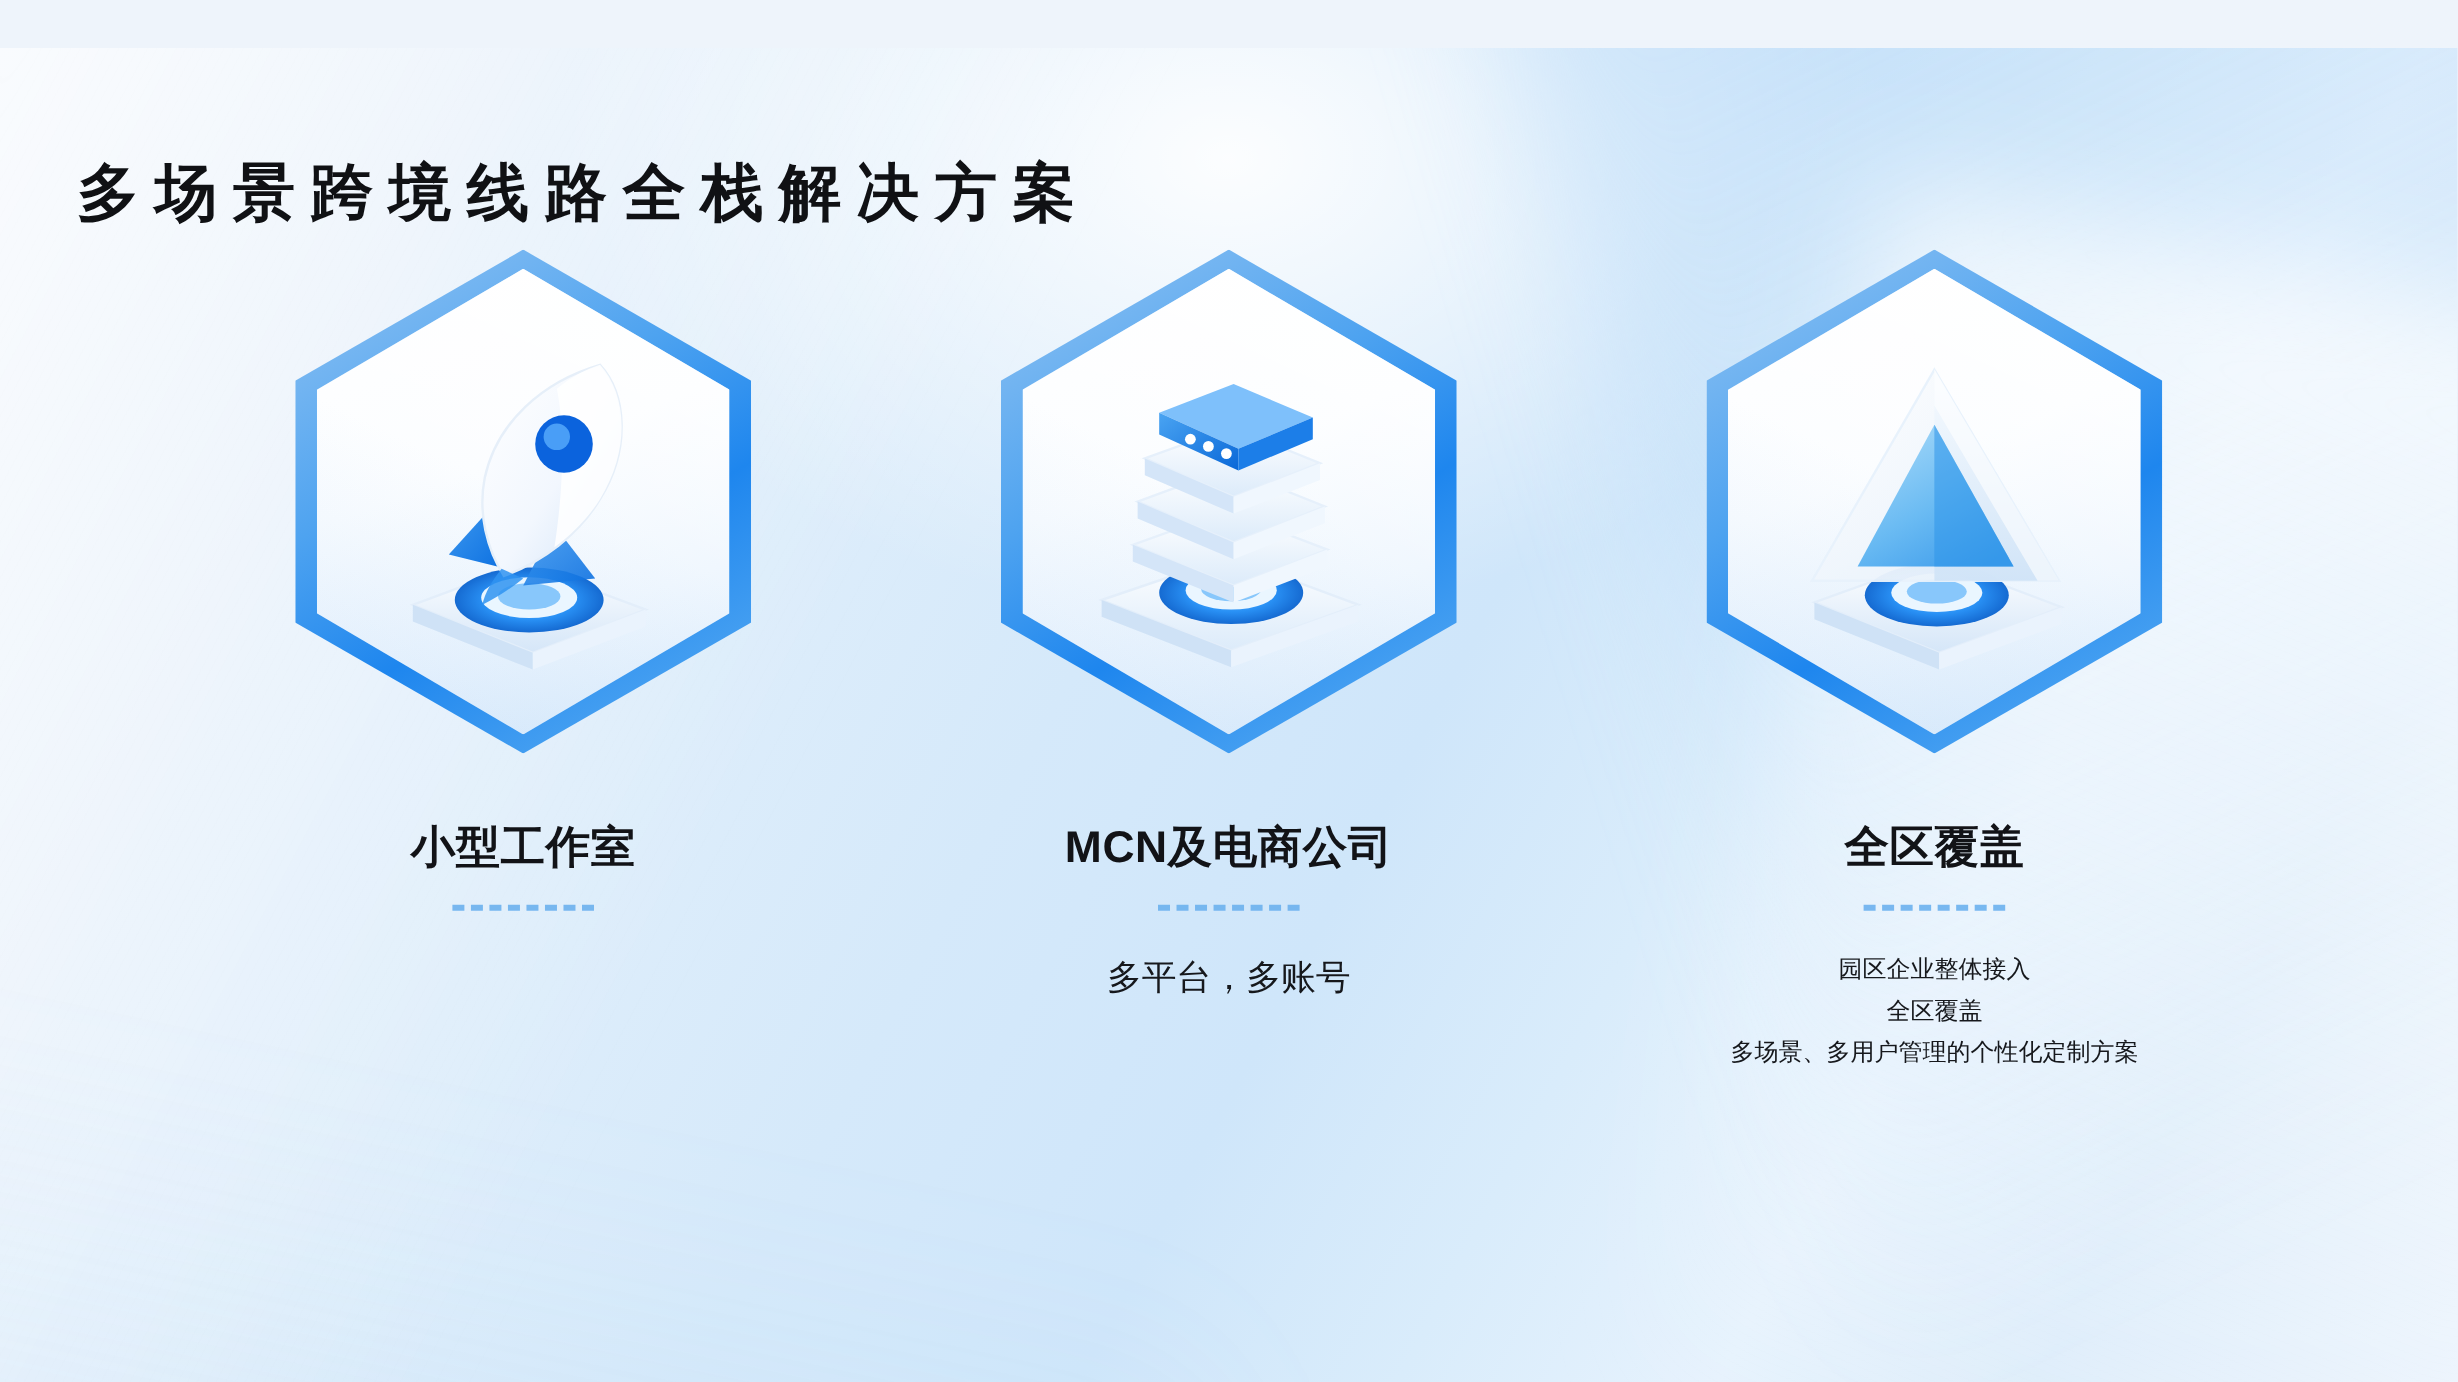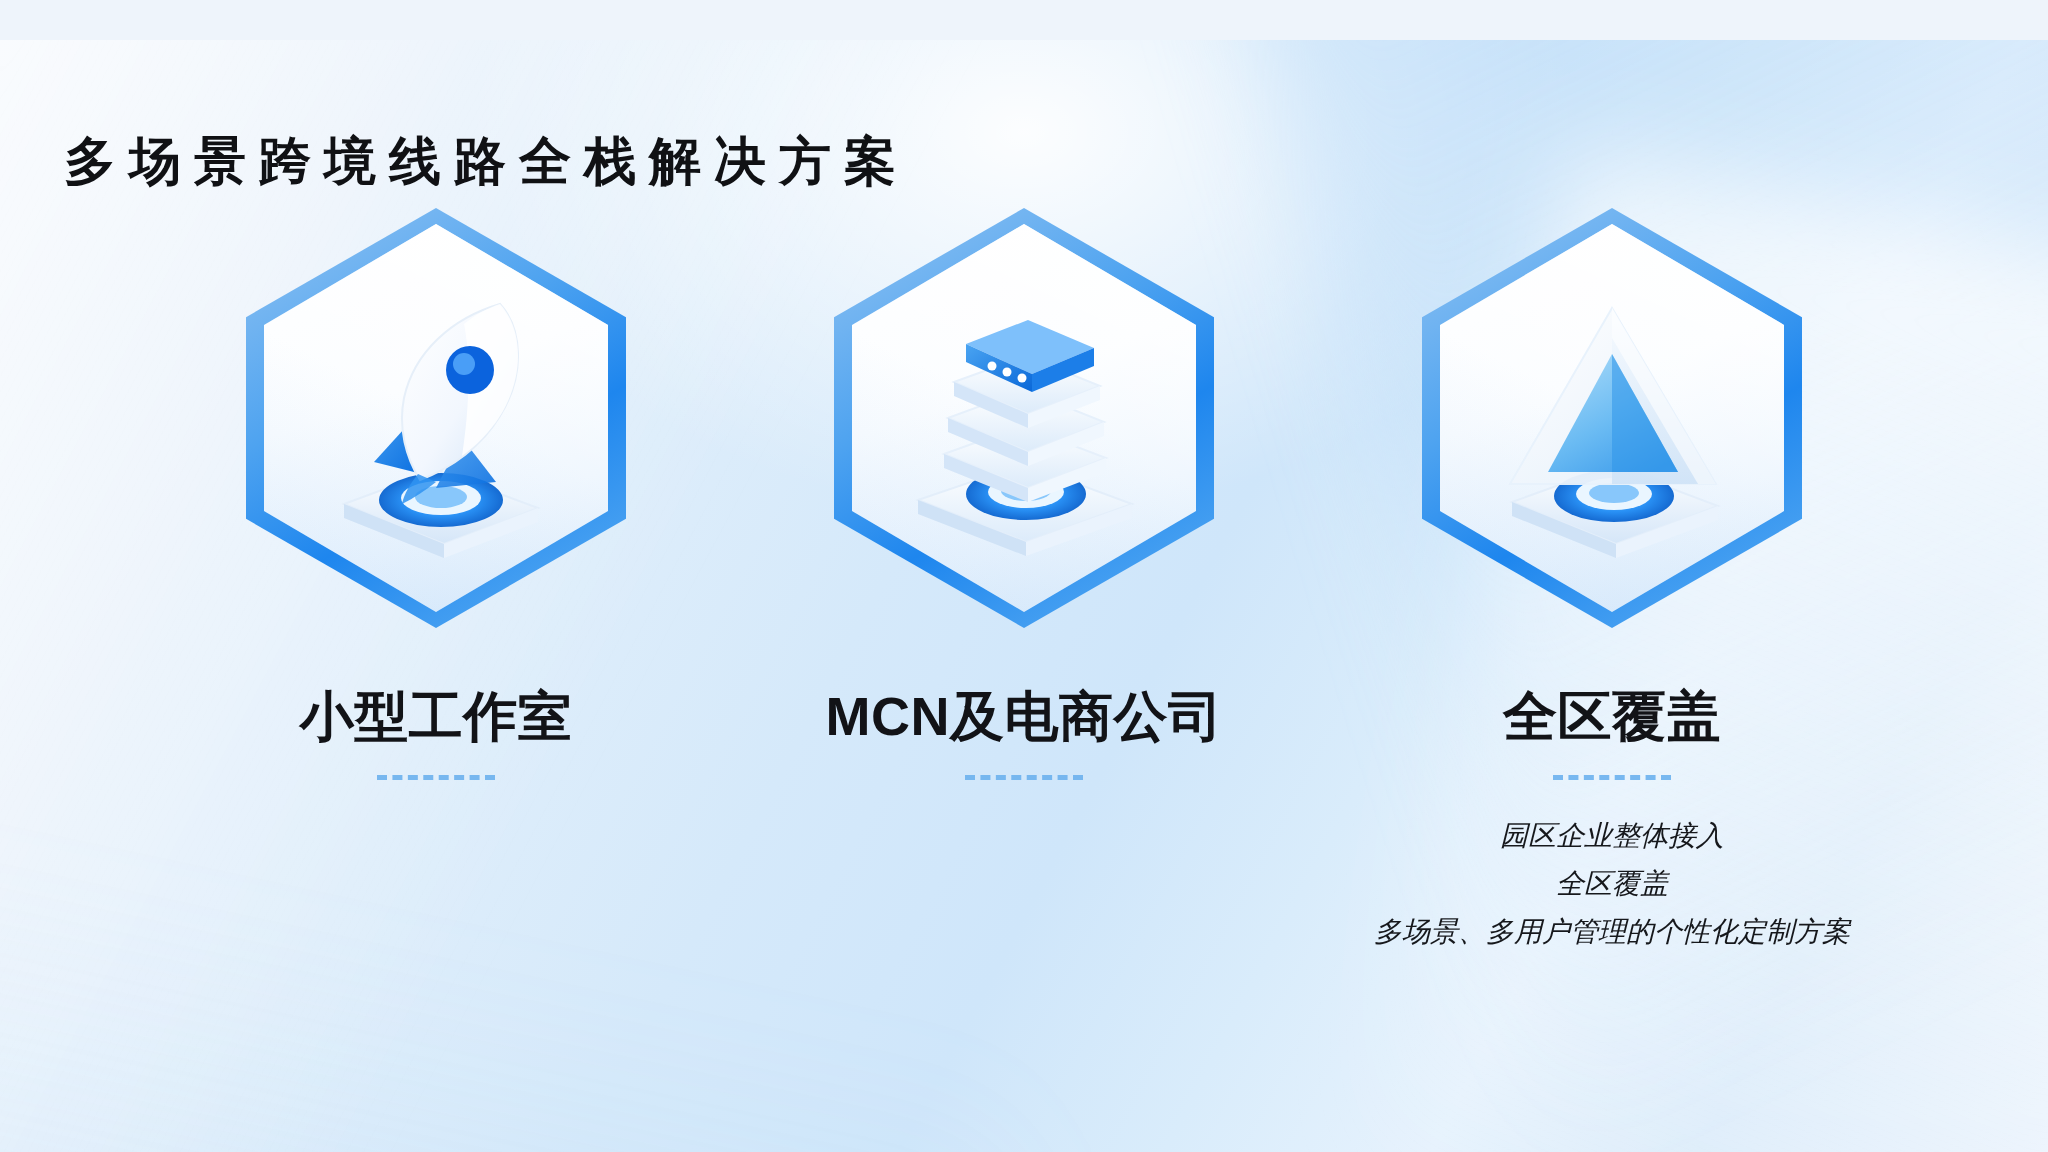--- a/index.html
+++ b/index.html
@@ -129,21 +129,21 @@
     position: relative;
     width: 300px;
     height: 300px;
     z-index: 3;
   }
   .hex-art svg { width: 100%; height: 100%; display: block; }
 
   
   .card-title {
     margin-top: 56px;
-    font-size: 54px;
+    font-size: 37px;
     font-weight: 800;
     color: #121317;
     letter-spacing: 0.5px;
     line-height: 1.2;
     text-align: right;
     white-space: nowrap;
   }
   .divider {
     margin-top: 26px;
     width: 118px;
@@ -153,21 +153,21 @@
   }
   .card-body {
     margin-top: 32px;
     text-align: center;
     color: #16181c;
     font-size: 29px;
     line-height: 1.72;
     white-space: nowrap;
   }
   .card-body .line { display: block; }
-  .card-3 .card-body { font-size: 28px; font-style: italic; }
+  .card-3 .card-body { font-size: 20px; }
 </style>
 </head>
 <body>
 
 <div id="stage">
 
   <div class="bg-band band-a"></div>
   <div class="bg-band band-b"></div>
   <div class="bg-band band-c"></div>
   <div class="bg-band band-d"></div>
@@ -285,20 +285,21 @@
               <circle cx="118" cy="98" r="4.5" fill="#ffffff"></circle>
               <circle cx="133" cy="104" r="4.5" fill="#ffffff"></circle>
               <circle cx="148" cy="110" r="4.5" fill="#ffffff"></circle>
             </g>
           </svg>
         </div>
       </div>
       <div class="card-title">MCN及电商公司</div>
       <div class="divider"></div>
       <div class="card-body">
+        <span class="line">多平台，多账号</span>
       </div>
     </div>
 
     <div class="card card-3">
       <div class="hex-wrap">
         <div class="hex-outer"></div>
         <div class="hex-inner"></div>
         <div class="hex-gloss"></div>
         <div class="hex-art">
           <svg viewBox="0 0 300 300" xmlns="http://www.w3.org/2000/svg">

